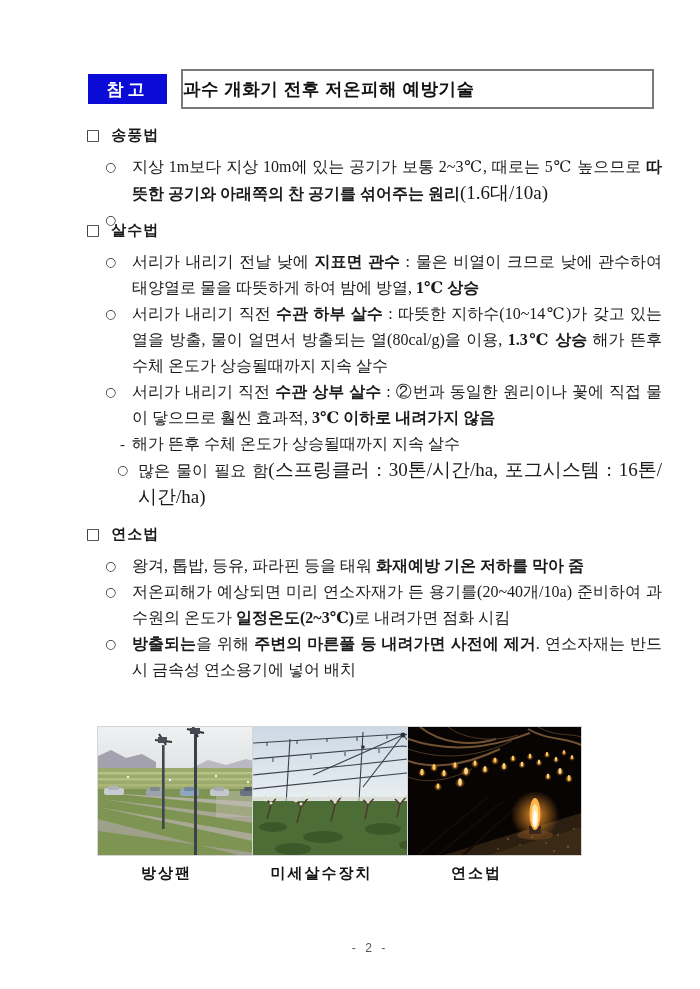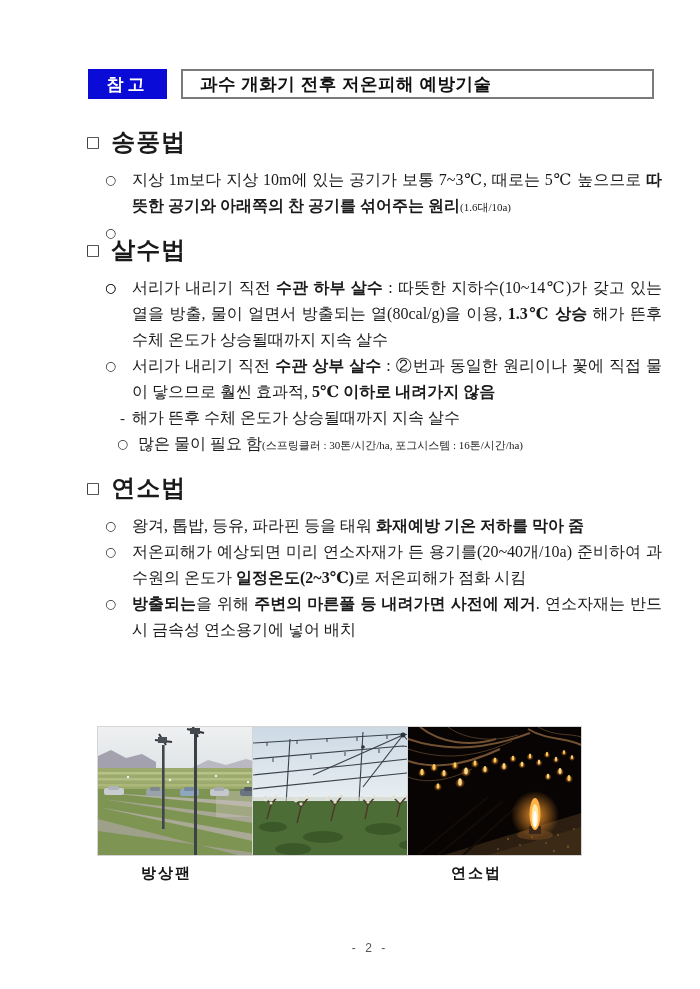--- a/index.html
+++ b/index.html
@@ -4,41 +4,41 @@
 <style>
   html,body{margin:0;padding:0;background:#ffffff;}
   .page{position:relative;width:700px;height:989px;background:#fff;overflow:hidden;
         font-family:"Liberation Serif","DejaVu Serif",serif;color:#1a1a1a;margin-left:20px;}
 
   
   .header-row{position:absolute;top:69px;left:68px;display:flex;align-items:center;}
   .badge{width:79px;height:30px;background:var(--accent,#0b0bd8);color:#fff;
          font-family:"Liberation Sans","DejaVu Sans",sans-serif;font-weight:bold;font-size:17px;
          display:flex;align-items:center;justify-content:center;letter-spacing:4px;}
-  .title-box{box-sizing:border-box;margin-left:14px;width:473px;height:30px;border:2px solid #7a7a7a;
-             display:flex;align-items:center;padding-left:17px;
+  .title-box{box-sizing:border-box;margin-left:14px;width:473px;height:40px;border:2px solid #7a7a7a;
+             display:flex;align-items:center;
              font-family:"Liberation Sans","DejaVu Sans",sans-serif;font-weight:bold;font-size:17.5px;
              letter-spacing:.5px;color:#111;}
 
   
   .content{position:absolute;top:120px;left:66px;width:576px;}
   .sec{margin:14px 0 9px 0;display:flex;align-items:center;}
   .sec:first-child{margin-top:6px;}
   .sec .sq{font-family:"DejaVu Sans",sans-serif;font-size:15px;line-height:1;color:#222;margin-right:11px;}
-  .sec .sec-title{font-size:24px;font-weight:bold;letter-spacing:1px;}
+  .sec .sec-title{font-size:15px;font-weight:bold;letter-spacing:1px;}
 
   .bullet{position:relative;padding-left:46px;font-size:16px;line-height:26px;text-align:justify;}
   .bullet .mark{position:absolute;left:19px;top:0;font-family:"DejaVu Sans",sans-serif;
                 font-size:12.5px;line-height:26px;color:#222;}
   .bullet.sub{padding-left:52px;}
   .bullet.sub .mark{left:31px;}
   .bullet.dash{padding-left:46px;}
   .bullet.dash .mark{left:34px;font-size:15px;font-family:inherit;}
   .b{font-weight:bold;}
-  .sm{font-size:11px;}
+  .sm{font-size:19px;}
 
   
   .photos{position:absolute;top:727px;left:78px;display:flex;gap:18px;}
   .photo{width:137px;}
   .photo svg{display:block;width:173px;height:128px;outline:1px solid #d5d5d5;}
   .photo .cap{margin-top:9px;text-align:center;
               font-family:"Liberation Sans","DejaVu Sans",sans-serif;
               font-weight:bold;font-size:15px;letter-spacing:2px;color:#141414;}
 
   
@@ -57,61 +57,62 @@
   </div>
 
   <div class="content">
 
     <div class="sec">
       <span class="sq">□</span>
       <span class="sec-title">송풍법</span>
     </div>
     <div class="bullet">
       <span class="mark">○</span>
-      <span><span>지상 1m보다 지상 10m에 있는 공기가 보통 7~3℃, 때로는 5℃ 높으므로 </span><span class="b">따뜻한 공기와 아래쪽의 찬 공기를 섞어주는 원리</span><span class="sm">(1.6대/10a)</span></span>
+      <span><span>지상 1m보다 지상 10m에 있는 공기가 보통 2~3℃, 때로는 5℃ 높으므로 </span><span class="b">따뜻한 공기와 아래쪽의 찬 공기를 섞어주는 원리</span><span class="sm">(1.6대/10a)</span></span>
     </div>
     <div class="bullet">
       <span class="mark">○</span>
     </div>
 
     <div class="sec">
       <span class="sq">□</span>
       <span class="sec-title">살수법</span>
     </div>
     <div class="bullet">
       <span class="mark">○</span>
+      <span><span>서리가 내리기 전날 낮에 </span><span class="b">지표면 관수</span><span> : 물은 비열이 크므로 낮에 관수하여 태양열로 물을 따뜻하게 하여 밤에 방열, </span><span class="b">1℃ 상승</span></span>
     </div>
     <div class="bullet">
       <span class="mark">○</span>
       <span><span>서리가 내리기 직전 </span><span class="b">수관 하부 살수</span><span> : 따뜻한 지하수(10~14℃)가 갖고 있는 열을 방출, 물이 얼면서 방출되는 열(80cal/g)을 이용, </span><span class="b">1.3℃ 상승</span><span> 해가 뜬후 수체 온도가 상승될때까지 지속 살수</span></span>
     </div>
     <div class="bullet">
       <span class="mark">○</span>
-      <span><span>서리가 내리기 직전 </span><span class="b">수관 상부 살수</span><span> : ②번과 동일한 원리이나 꽃에 직접 물이 닿으므로 훨씬 효과적, </span><span class="b">5℃ 이하로 내려가지 않음</span></span>
+      <span><span>서리가 내리기 직전 </span><span class="b">수관 상부 살수</span><span> : ②번과 동일한 원리이나 꽃에 직접 물이 닿으므로 훨씬 효과적, </span><span class="b">3℃ 이하로 내려가지 않음</span></span>
     </div>
     <div class="bullet dash">
       <span class="mark">-</span>
       <span><span>해가 뜬후 수체 온도가 상승될때까지 지속 살수</span></span>
     </div>
     <div class="bullet sub">
       <span class="mark">○</span>
       <span><span>많은 물이 필요 함</span><span class="sm">(스프링클러 : 30톤/시간/ha, 포그시스템 : 16톤/시간/ha)</span></span>
     </div>
 
     <div class="sec">
       <span class="sq">□</span>
       <span class="sec-title">연소법</span>
     </div>
     <div class="bullet">
       <span class="mark">○</span>
       <span><span>왕겨, 톱밥, 등유, 파라핀 등을 태워 </span><span class="b">화재예방 기온 저하를 막아 줌</span></span>
     </div>
     <div class="bullet">
       <span class="mark">○</span>
-      <span><span>저온피해가 예상되면 미리 연소자재가 든 용기를(20~40개/10a) 준비하여 과수원의 온도가 </span><span class="b">일정온도(2~3℃)</span><span>로 저온피해가 점화 시킴</span></span>
+      <span><span>저온피해가 예상되면 미리 연소자재가 든 용기를(20~40개/10a) 준비하여 과수원의 온도가 </span><span class="b">일정온도(2~3℃)</span><span>로 내려가면 점화 시킴</span></span>
     </div>
     <div class="bullet">
       <span class="mark">○</span>
       <span><span class="b">방출되는</span><span>을 위해 </span><span class="b">주변의 마른풀 등 내려가면 사전에 제거</span><span>. 연소자재는 반드시 금속성 연소용기에 넣어 배치</span></span>
     </div>
   </div>
 
   <div class="photos">
 
     <figure class="photo" style="margin:0">
@@ -230,20 +231,21 @@
             <circle cx="82" cy="75" r="1.7"></circle>
           <circle cx="109" cy="71" r="2.2"></circle>
             <circle cx="121" cy="70" r="2"></circle>
             <circle cx="115" cy="75" r="1.6"></circle>
           <circle cx="141" cy="70" r="2.2"></circle>
             <circle cx="153" cy="69" r="1.9"></circle>
             <circle cx="147" cy="74" r="1.5"></circle>
           <circle cx="166" cy="71" r="1.8"></circle>
         </g>
       </svg>
+      <figcaption class="cap">미세살수장치</figcaption>
     </figure>
 
     <figure class="photo" style="margin:0">
       <svg viewBox="0 0 173 128">
         <defs>
           <radialGradient id="glow" cx=".5" cy=".5" r=".5">
             <stop offset="0" stop-color="#ff9c2e" stop-opacity=".9"></stop>
             <stop offset="1" stop-color="#ff9c2e" stop-opacity="0"></stop>
           </radialGradient>
         </defs>

